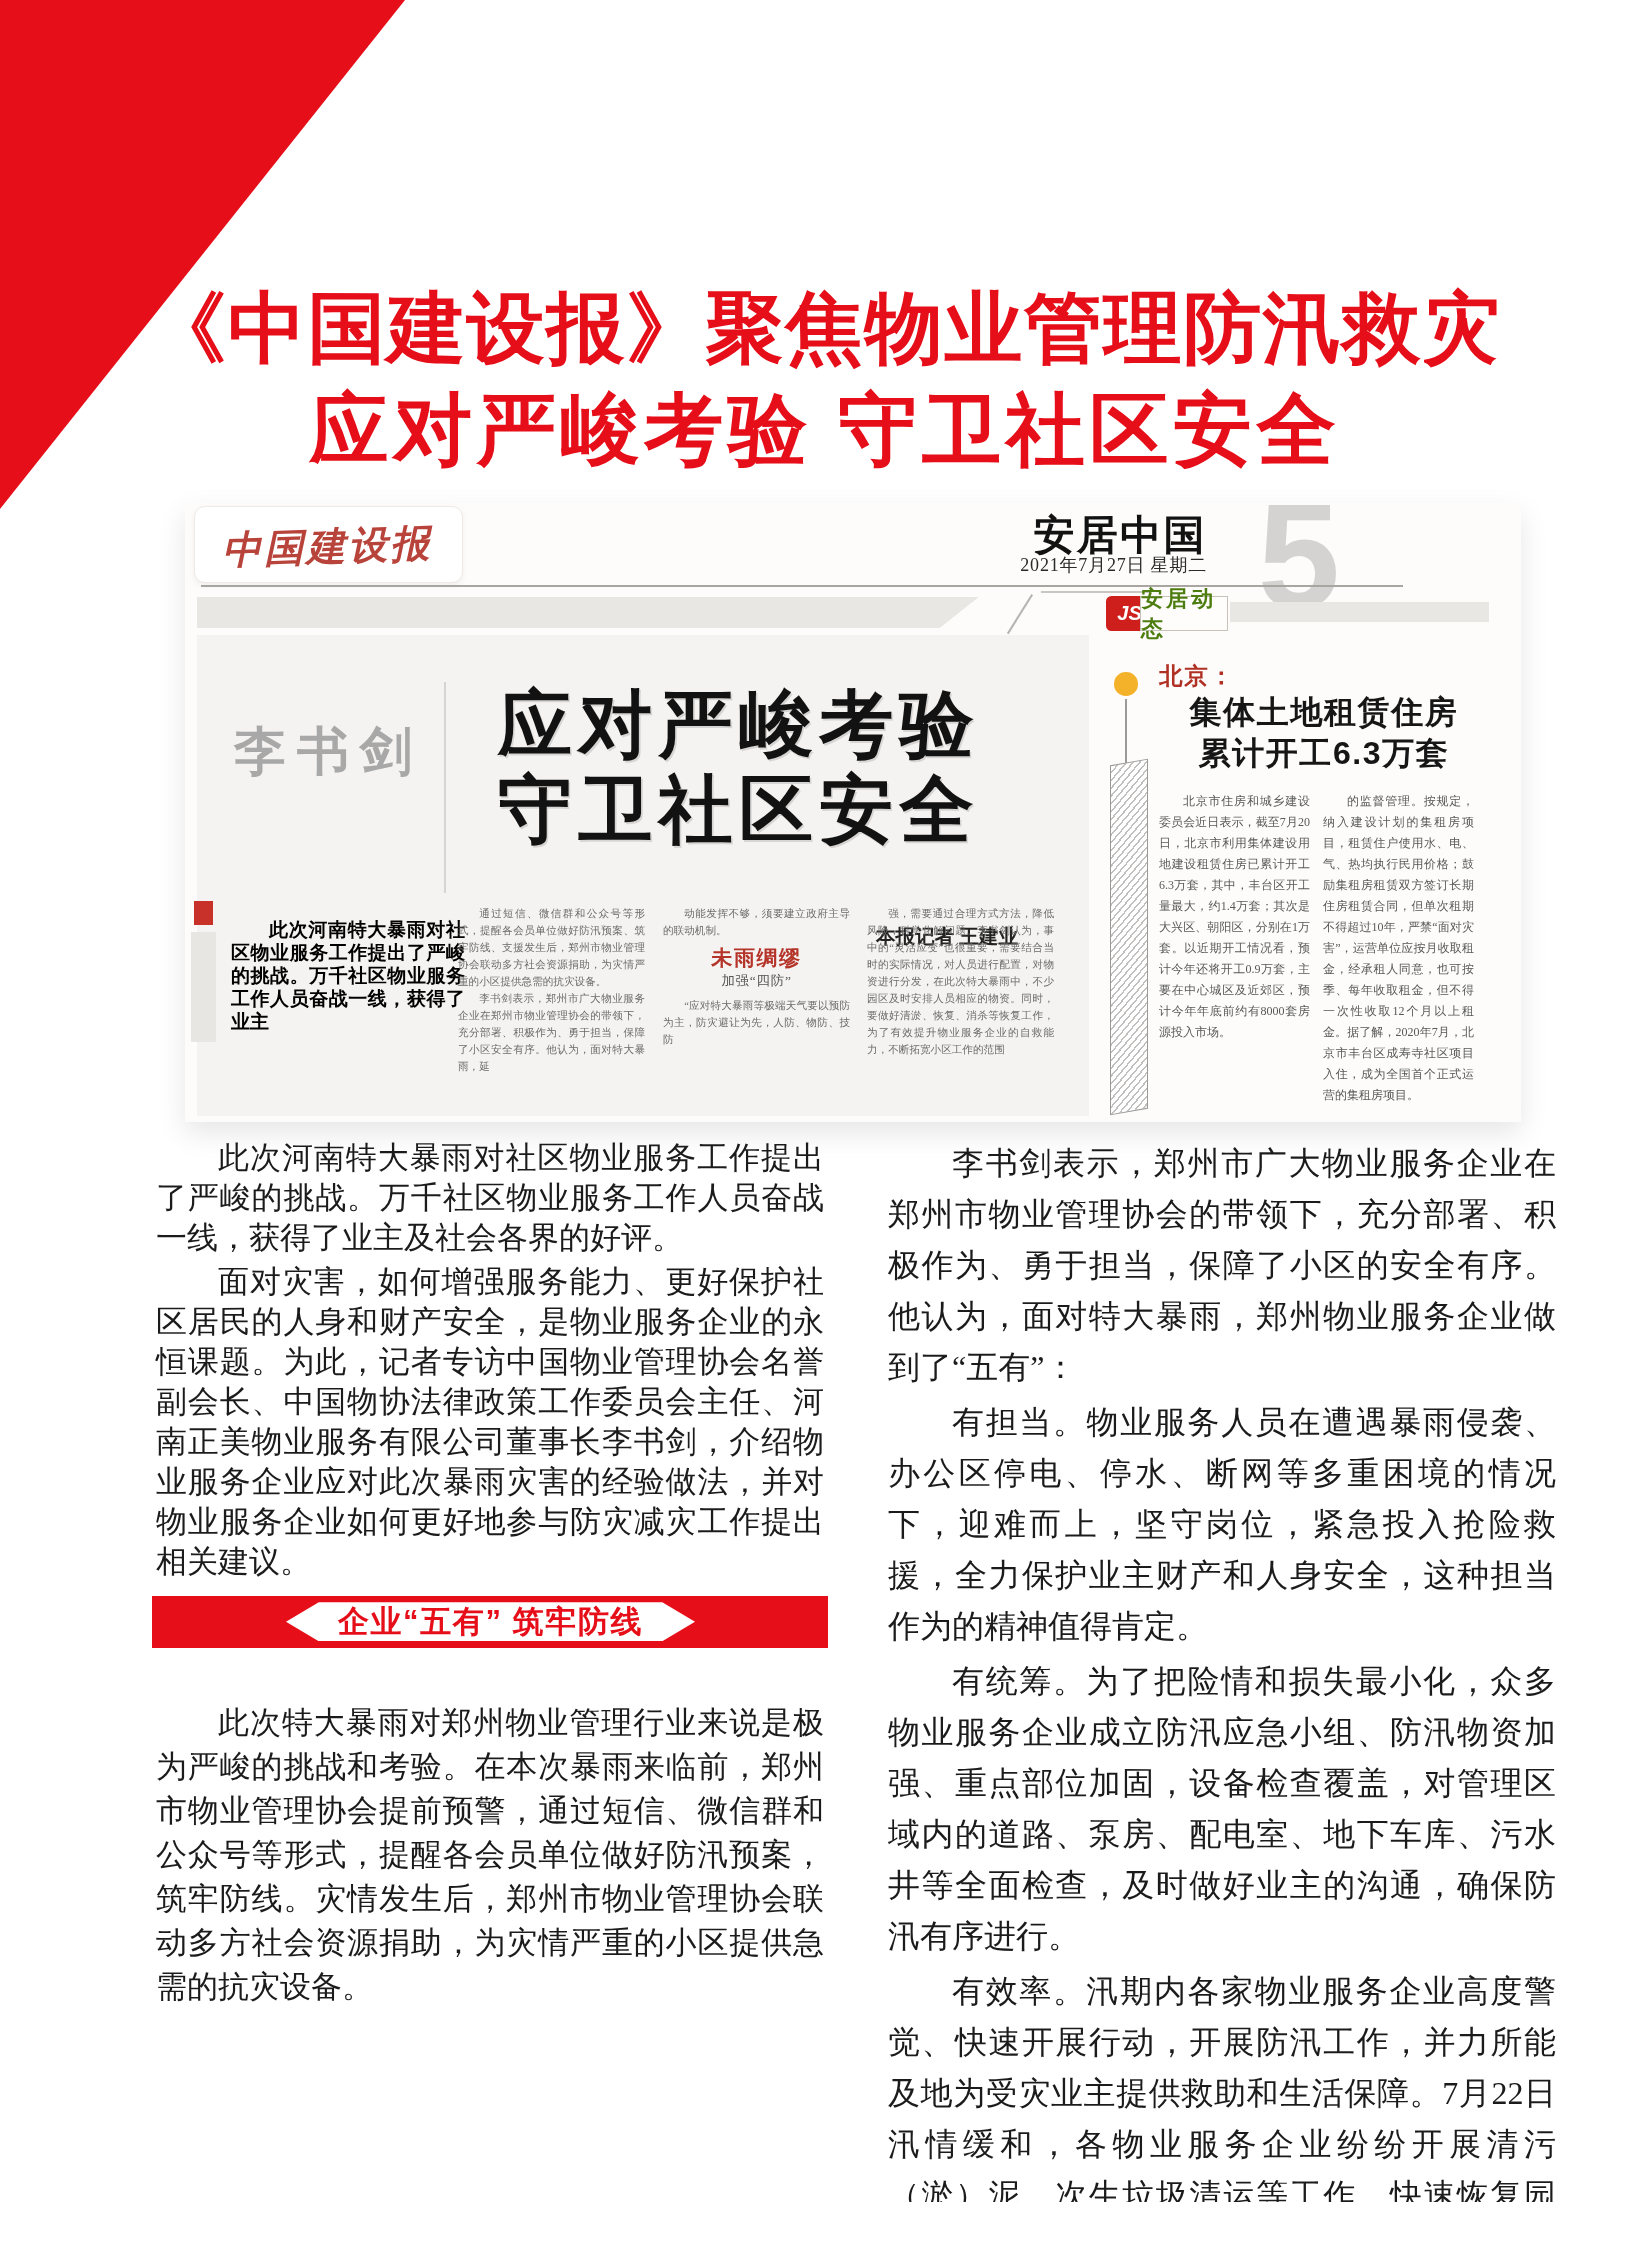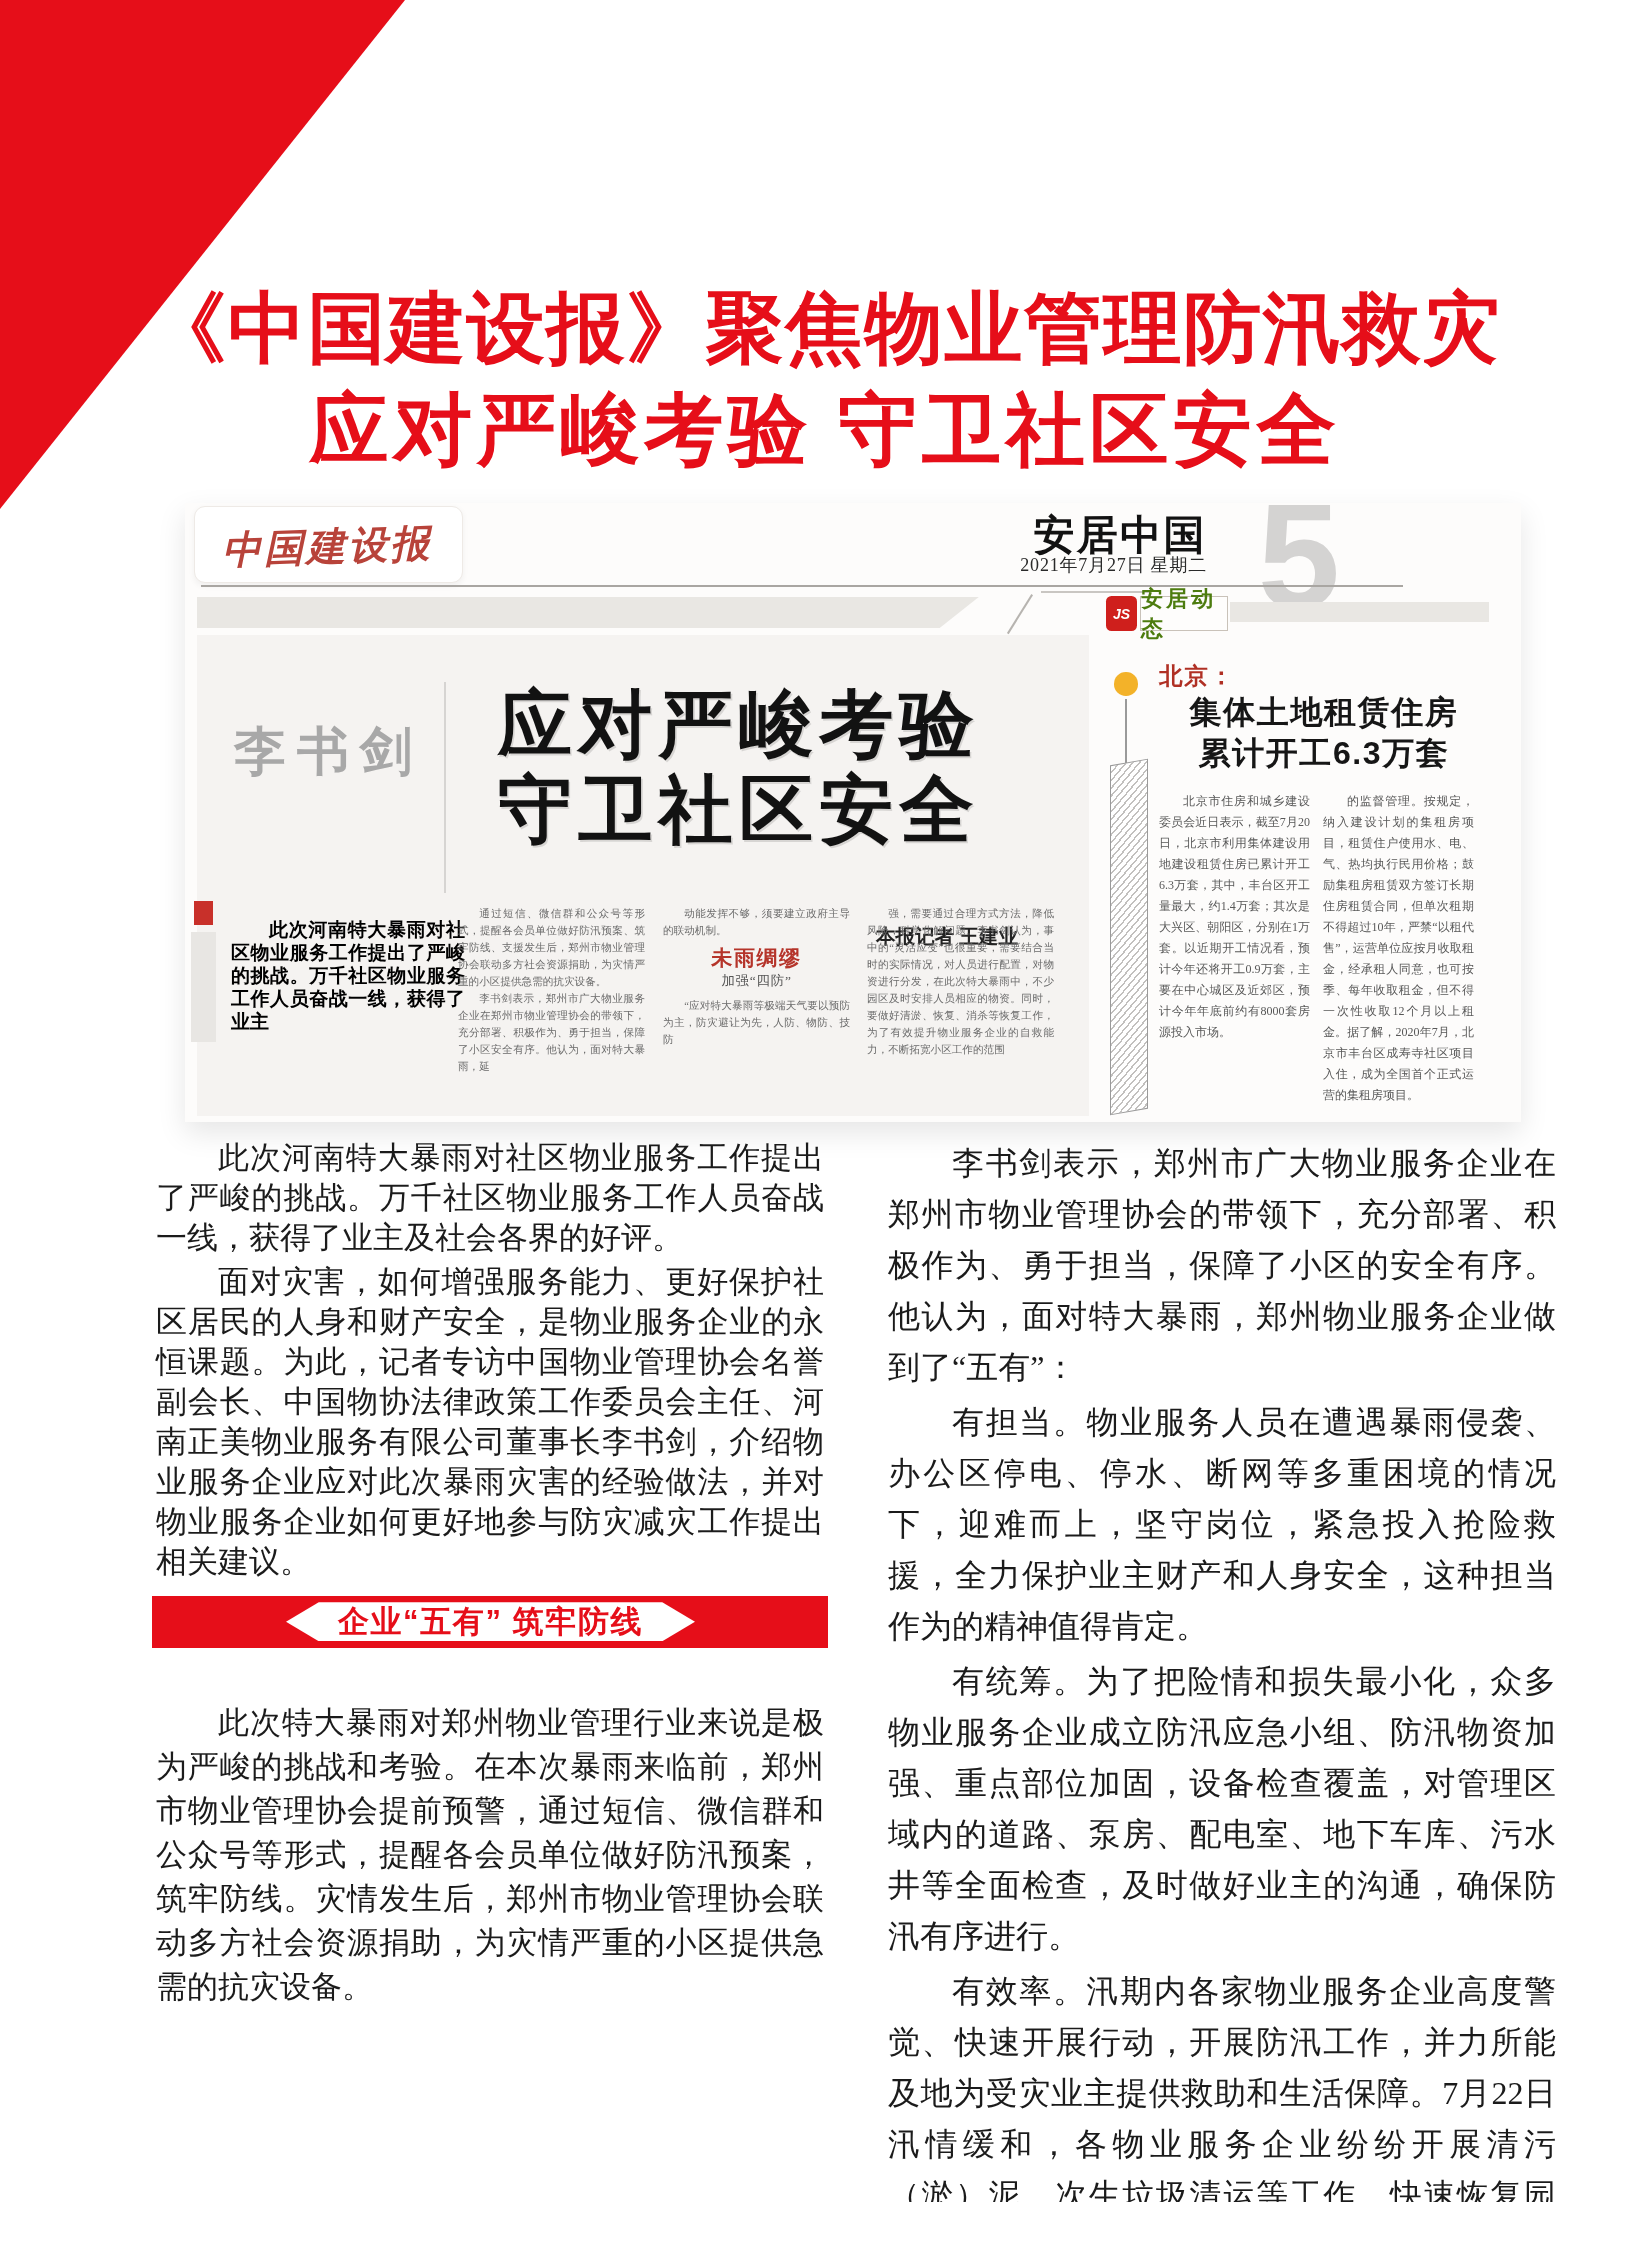--- a/index.html
+++ b/index.html
@@ -28,22 +28,22 @@
         font-family:"Liberation Sans", sans-serif;line-height:1;}
   .masthead-rule{position:absolute;left:15.7px;top:82px;width:1202px;height:2.4px;background:#a9a6a2;}
 
   .gray-band{position:absolute;left:11.8px;top:94px;width:782px;height:31px;background:#e9e7e3;
         clip-path:polygon(0 0,100% 0,95% 100%,0 100%);}
   .slash-line{position:absolute;left:834px;top:88px;width:1.6px;height:46px;background:#b7b4b0;
         transform:rotate(32deg);}
   .slash-top{position:absolute;left:856px;top:88px;width:110px;height:1.6px;background:#c9c6c2;}
 
   .js-badge{position:absolute;left:921px;top:93px;width:31px;height:35px;background:#cf1f1c;border-radius:5.5px;
-        color:#fff;font-family:"Liberation Sans", sans-serif;font-weight:bold;font-style:italic;font-size:14px;
-        display:flex;align-items:center;justify-content:center;}
+        color:#fff;font-family:"Liberation Sans", sans-serif;font-weight:bold;font-style:italic;font-size:20px;
+        display:flex;align-items:center;justify-content:center;padding-left:8px;}
   .js-label{position:absolute;left:955px;top:93px;width:88px;height:35px;background:#fefdfc;
         border:0.8px solid #c9c2b9;box-sizing:border-box;color:#4d7c0f;font-weight:bold;font-size:22px;
         letter-spacing:3.1px;display:flex;align-items:center;justify-content:center;
         font-family:"Liberation Sans", sans-serif;}
   .js-bar{position:absolute;left:1045px;top:99px;width:259px;height:20.4px;background:#e9e7e3;}
 
   .article-panel{position:absolute;left:11.8px;top:132px;width:892px;height:481px;background:#f5f3f1;}
 
   .author{position:absolute;left:49px;top:214px;font-size:52px;font-weight:bold;color:#a8a8a8;
         letter-spacing:11px;font-family:"Liberation Sans", sans-serif;}
@@ -159,21 +159,21 @@
     <div class="yellow-dot"></div>
     <div class="dot-line"></div>
     <div class="sb-city">北京：</div>
     <div class="sb-title s1">集体土地租赁住房</div>
     <div class="sb-title s2">累计开工6.3万套</div>
     <div class="hatch"></div>
     <div class="sb-col sb-c1">
       <p>北京市住房和城乡建设委员会近日表示，截至7月20日，北京市利用集体建设用地建设租赁住房已累计开工6.3万套，其中，丰台区开工量最大，约1.4万套；其次是大兴区、朝阳区，分别在1万套。以近期开工情况看，预计今年还将开工0.9万套，主要在中心城区及近郊区，预计今年年底前约有8000套房源投入市场。</p>
     </div>
     <div class="sb-col sb-c2">
-      <p>的监督管理。按规定，纳入建设计划的集租房项目，租赁住户使用水、电、气、热均执行民用价格；鼓励集租房租赁双方签订长期住房租赁合同，但单次租期不得超过10年，严禁“以租代售”，运营单位应按月收取租金，经承租人同意，也可按季、每年收取租金，但不得一次性收取12个月以上租金。据了解，2020年7月，北京市丰台区成寿寺社区项目入住，成为全国首个正式运营的集租房项目。</p>
+      <p>的监督管理。按规定，纳入建设计划的集租房项目，租赁住户使用水、电、气、热均执行民用价格；鼓励集租房租赁双方签订长期住房租赁合同，但单次租期不得超过10年，严禁“面对灾害”，运营单位应按月收取租金，经承租人同意，也可按季、每年收取租金，但不得一次性收取12个月以上租金。据了解，2020年7月，北京市丰台区成寿寺社区项目入住，成为全国首个正式运营的集租房项目。</p>
       <span class="sb-sign">鹿鸣</span>
     </div>
   </div>
 
   <div class="body-col col-left">
     <p>此次河南特大暴雨对社区物业服务工作提出了严峻的挑战。万千社区物业服务工作人员奋战一线，获得了业主及社会各界的好评。</p>
     <p>面对灾害，如何增强服务能力、更好保护社区居民的人身和财产安全，是物业服务企业的永恒课题。为此，记者专访中国物业管理协会名誉副会长、中国物协法律政策工作委员会主任、河南正美物业服务有限公司董事长李书剑，介绍物业服务企业应对此次暴雨灾害的经验做法，并对物业服务企业如何更好地参与防灾减灾工作提出相关建议。</p>
   </div>
 
   <div class="banner">

